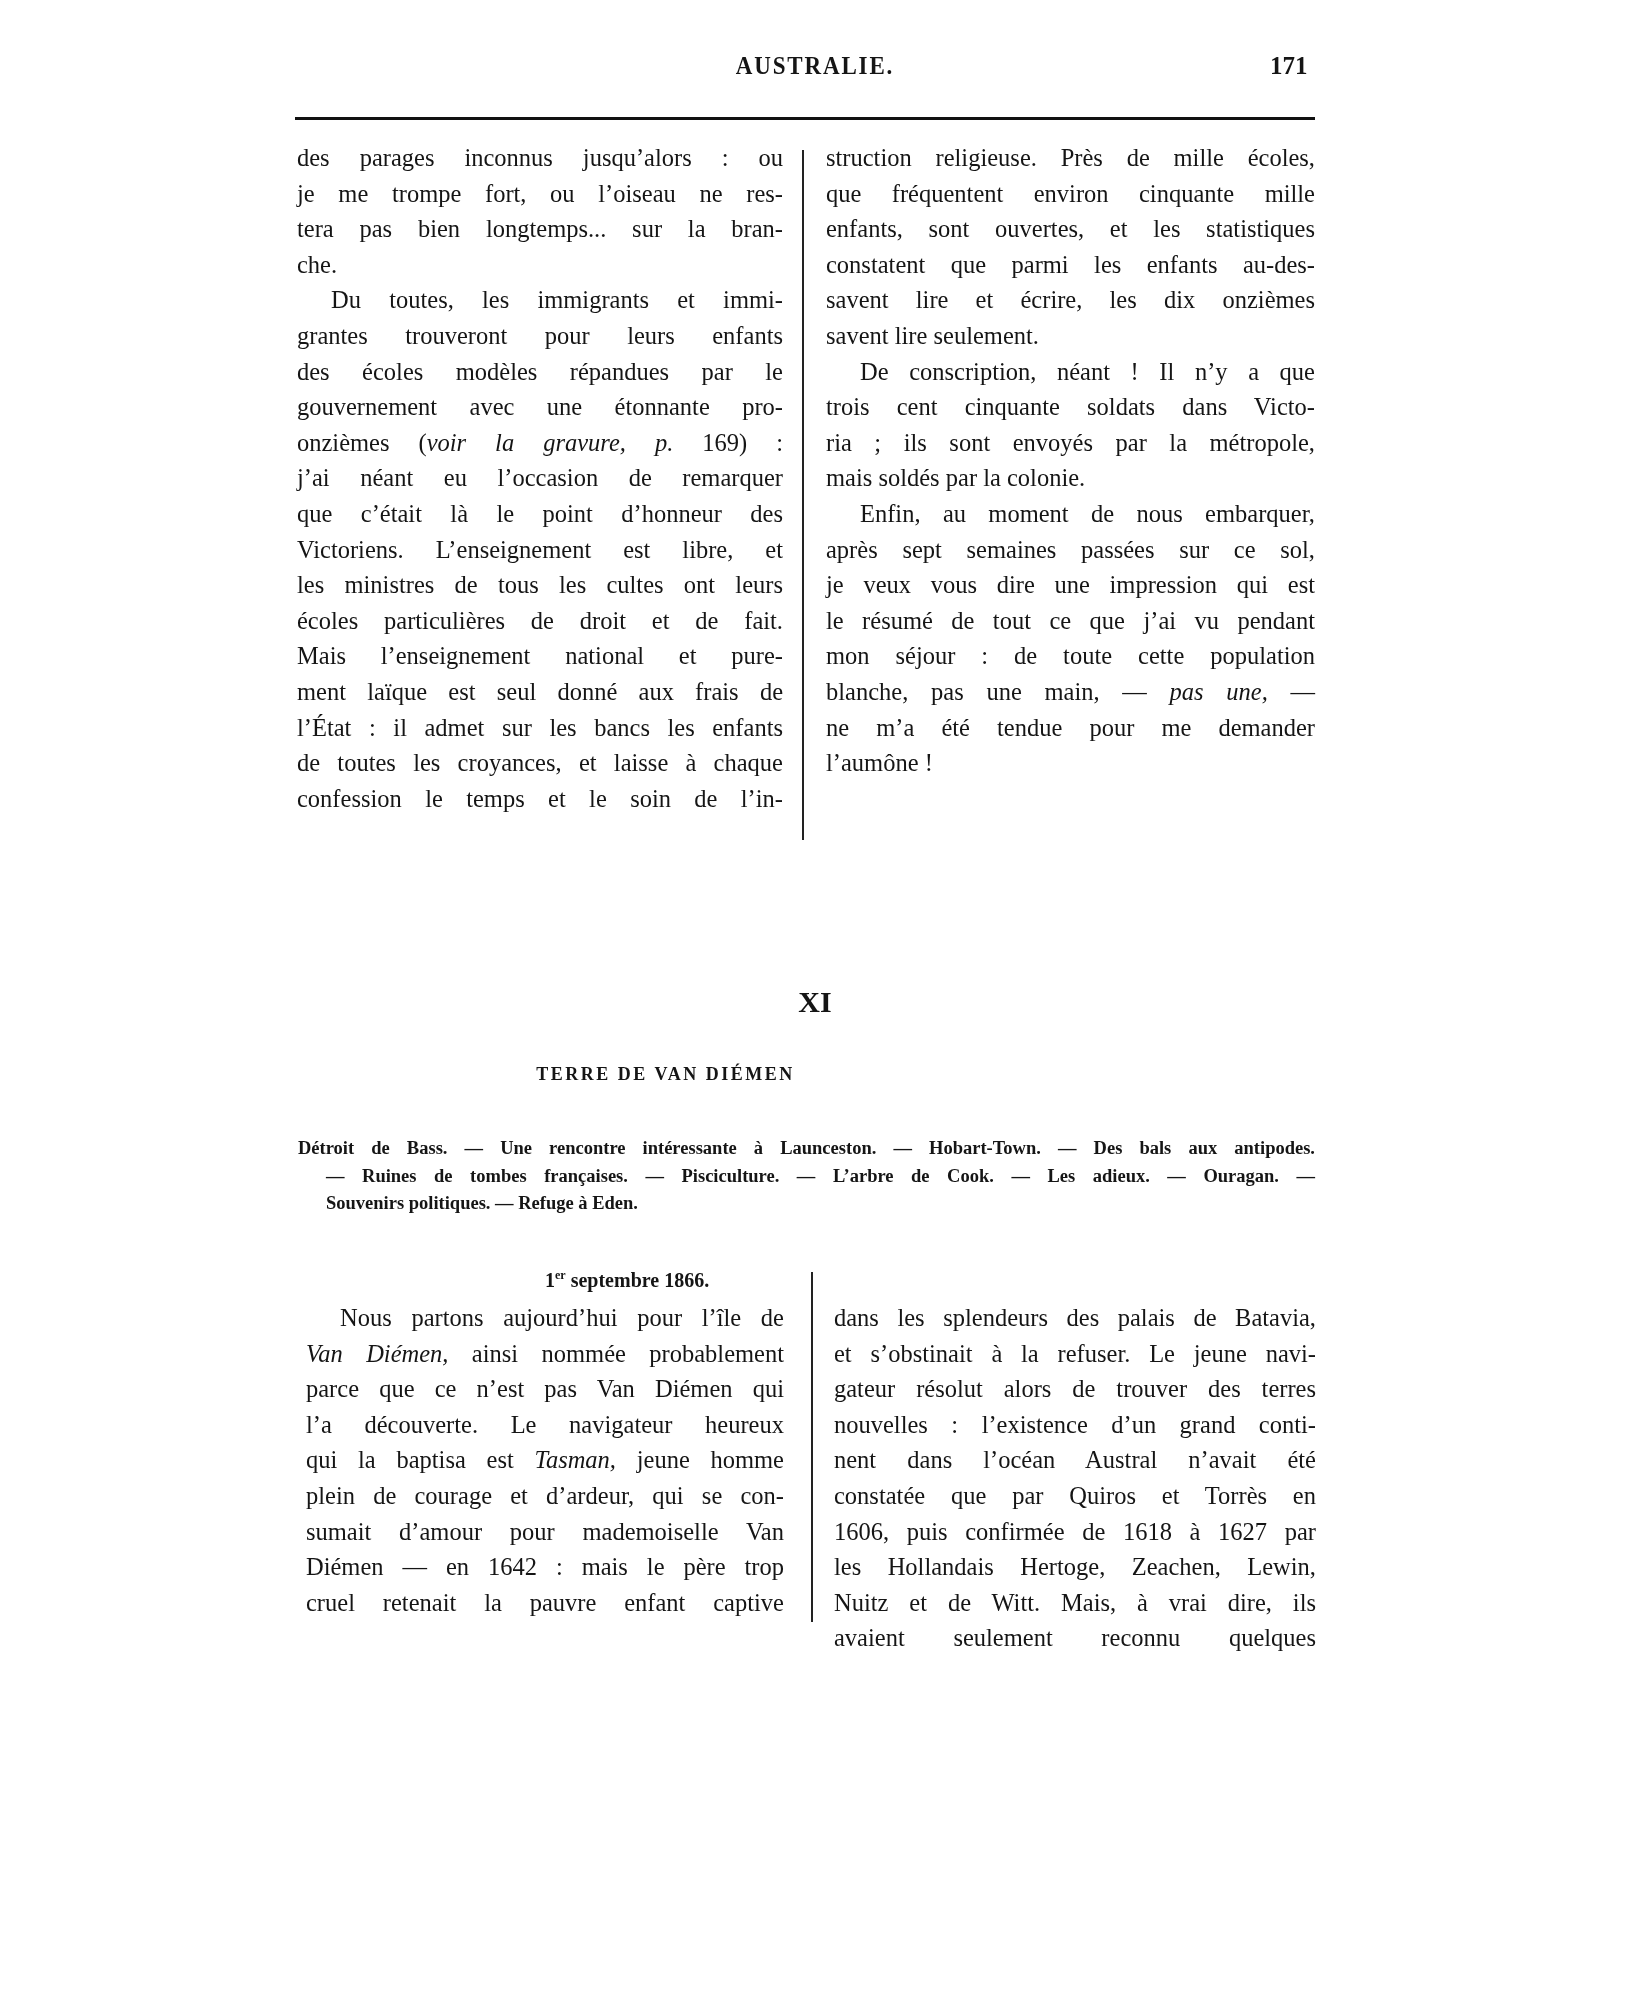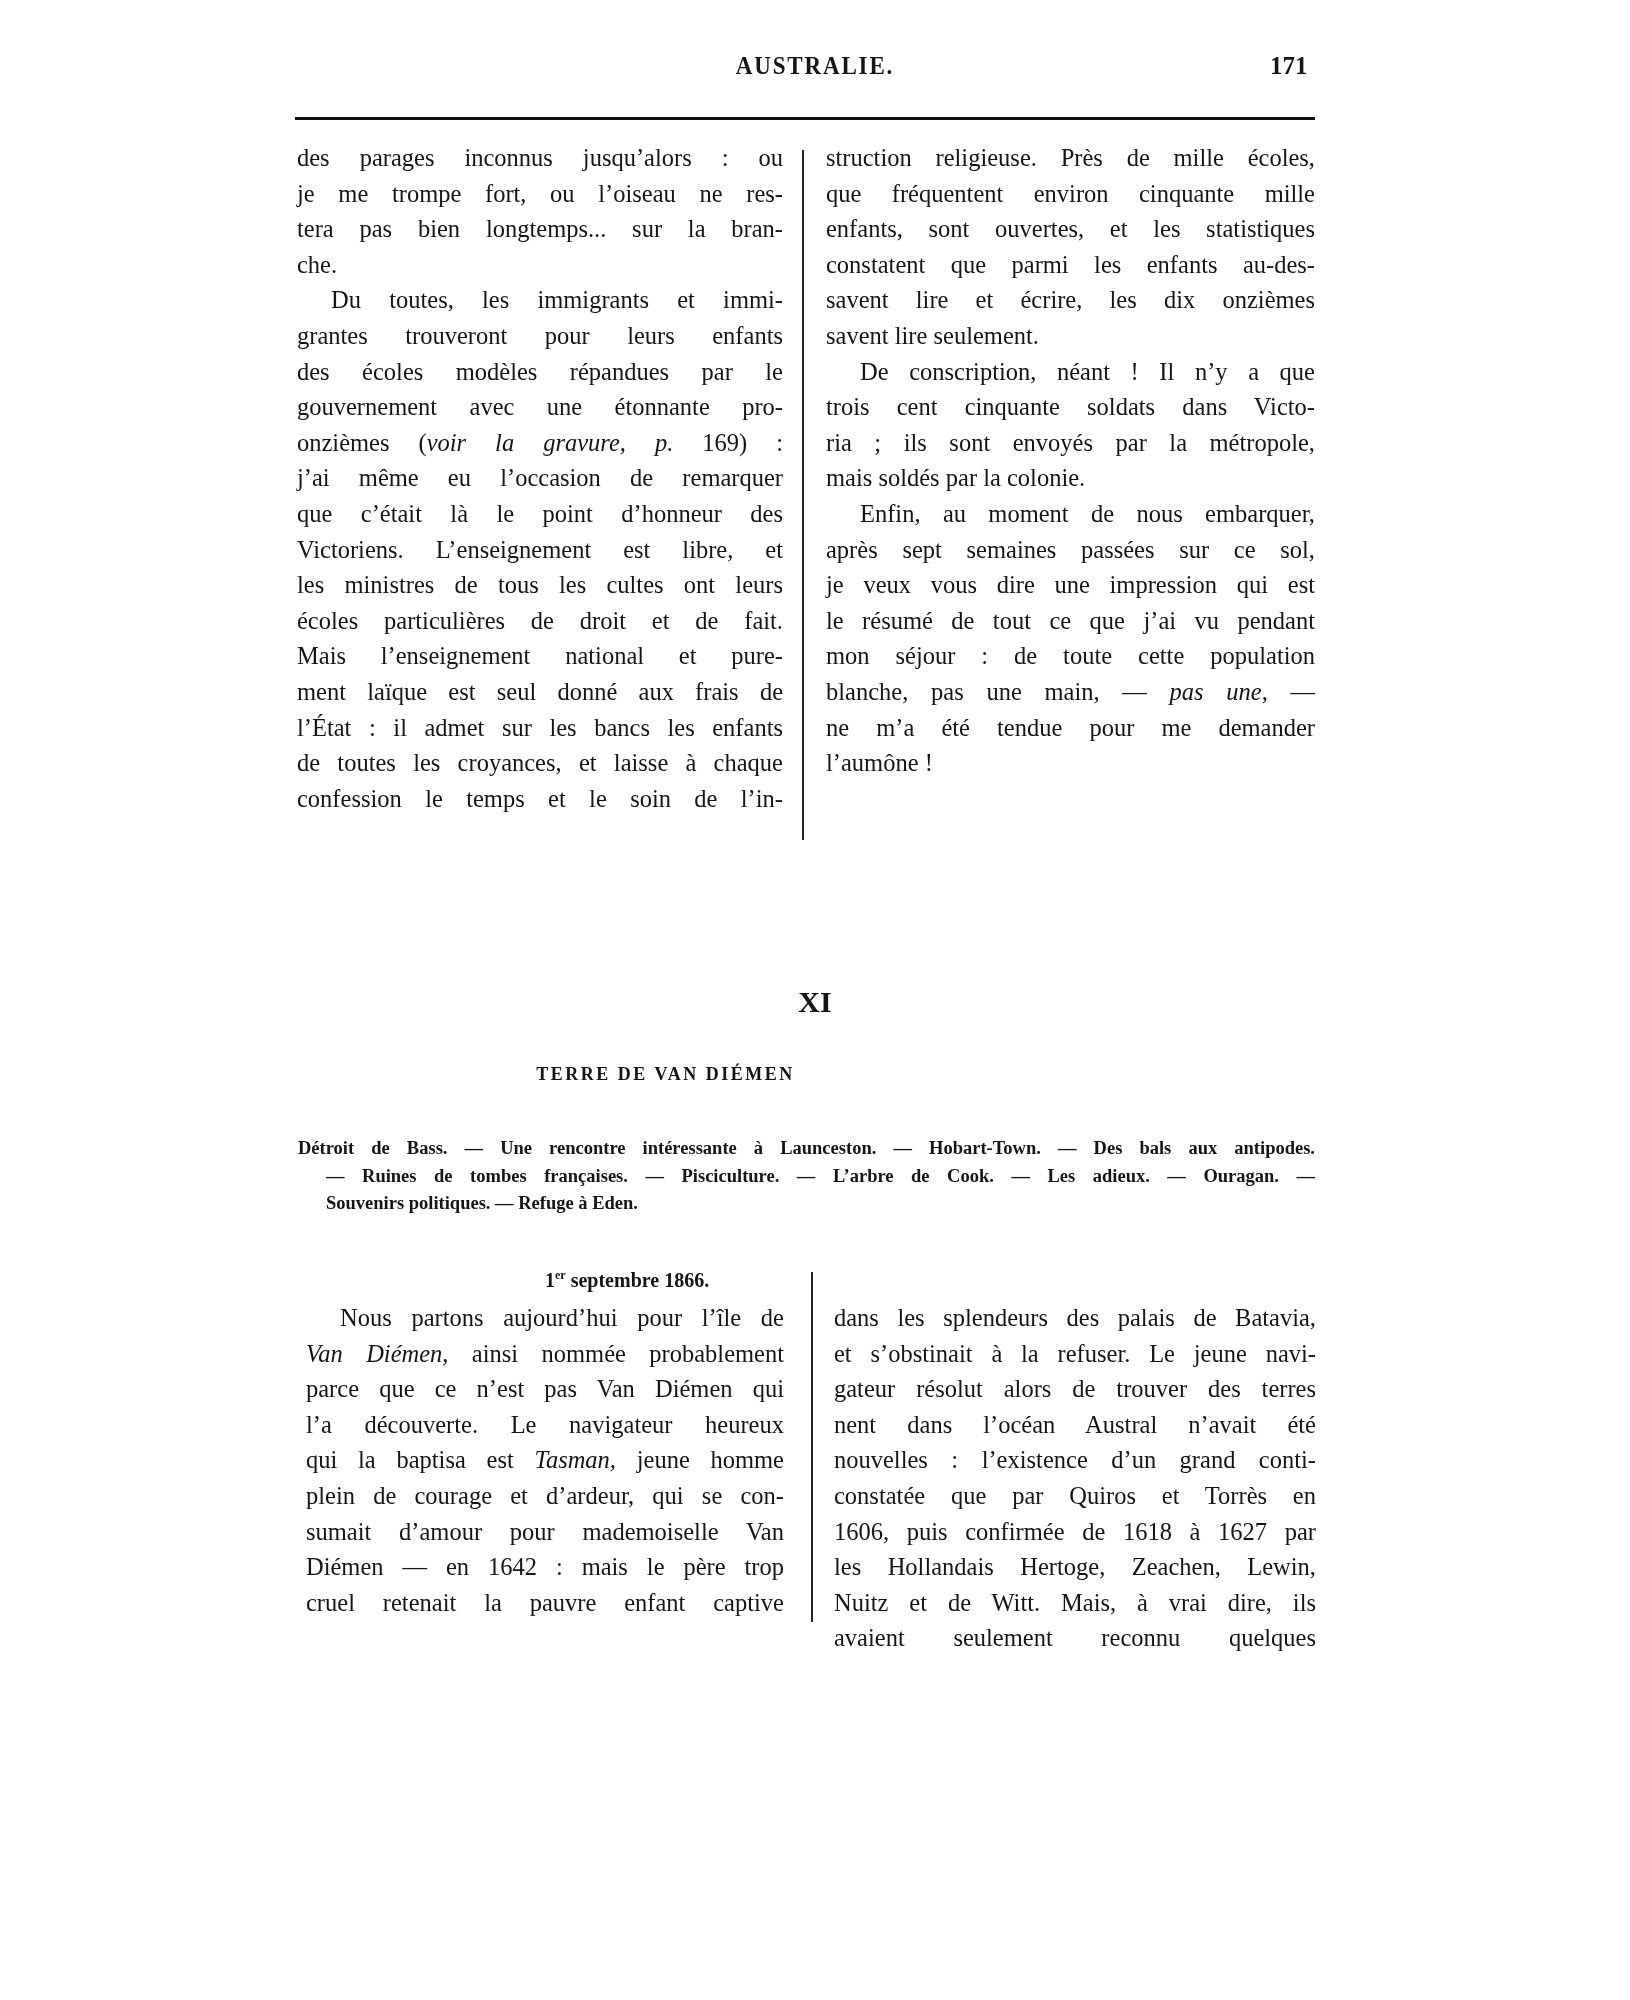--- a/index.html
+++ b/index.html
@@ -40,21 +40,21 @@
 <div class="col col1">
   <span class="ln">des parages inconnus jusqu’alors : ou</span>
   <span class="ln">je me trompe fort, ou l’oiseau ne res-</span>
   <span class="ln">tera pas bien longtemps... sur la bran-</span>
   <span class="ln last">che.</span>
   <span class="ln indent">Du toutes, les immigrants et immi-</span>
   <span class="ln">grantes trouveront pour leurs enfants</span>
   <span class="ln">des écoles modèles répandues par le</span>
   <span class="ln">gouvernement avec une étonnante pro-</span>
   <span class="ln"><span>onzièmes (</span><i>voir la gravure, p.</i><span> 169) :</span></span>
-  <span class="ln">j’ai même eu l’occasion de remarquer</span>
+  <span class="ln">j’ai néant eu l’occasion de remarquer</span>
   <span class="ln">que c’était là le point d’honneur des</span>
   <span class="ln">Victoriens. L’enseignement est libre, et</span>
   <span class="ln">les ministres de tous les cultes ont leurs</span>
   <span class="ln">écoles particulières de droit et de fait.</span>
   <span class="ln">Mais l’enseignement national et pure-</span>
   <span class="ln">ment laïque est seul donné aux frais de</span>
   <span class="ln">l’État : il admet sur les bancs les enfants</span>
   <span class="ln">de toutes les croyances, et laisse à chaque</span>
   <span class="ln">confession le temps et le soin de l’in-</span>
 </div>
@@ -104,20 +104,20 @@
   <span class="ln">Diémen — en 1642 : mais le père trop</span>
   <span class="ln">cruel retenait la pauvre enfant captive</span>
 </div>
 
 <div class="abs vdiv2"></div>
 
 <div class="col col4">
   <span class="ln">dans les splendeurs des palais de Batavia,</span>
   <span class="ln">et s’obstinait à la refuser. Le jeune navi-</span>
   <span class="ln">gateur résolut alors de trouver des terres</span>
+  <span class="ln">nouvelles : l’existence d’un grand conti-</span>
   <span class="ln">nent dans l’océan Austral n’avait été</span>
-  <span class="ln">nouvelles : l’existence d’un grand conti-</span>
   <span class="ln">constatée que par Quiros et Torrès en</span>
   <span class="ln">1606, puis confirmée de 1618 à 1627 par</span>
   <span class="ln">les Hollandais Hertoge, Zeachen, Lewin,</span>
   <span class="ln">Nuitz et de Witt. Mais, à vrai dire, ils</span>
   <span class="ln">avaient seulement reconnu quelques</span>
 </div>
 
 </body></html>

